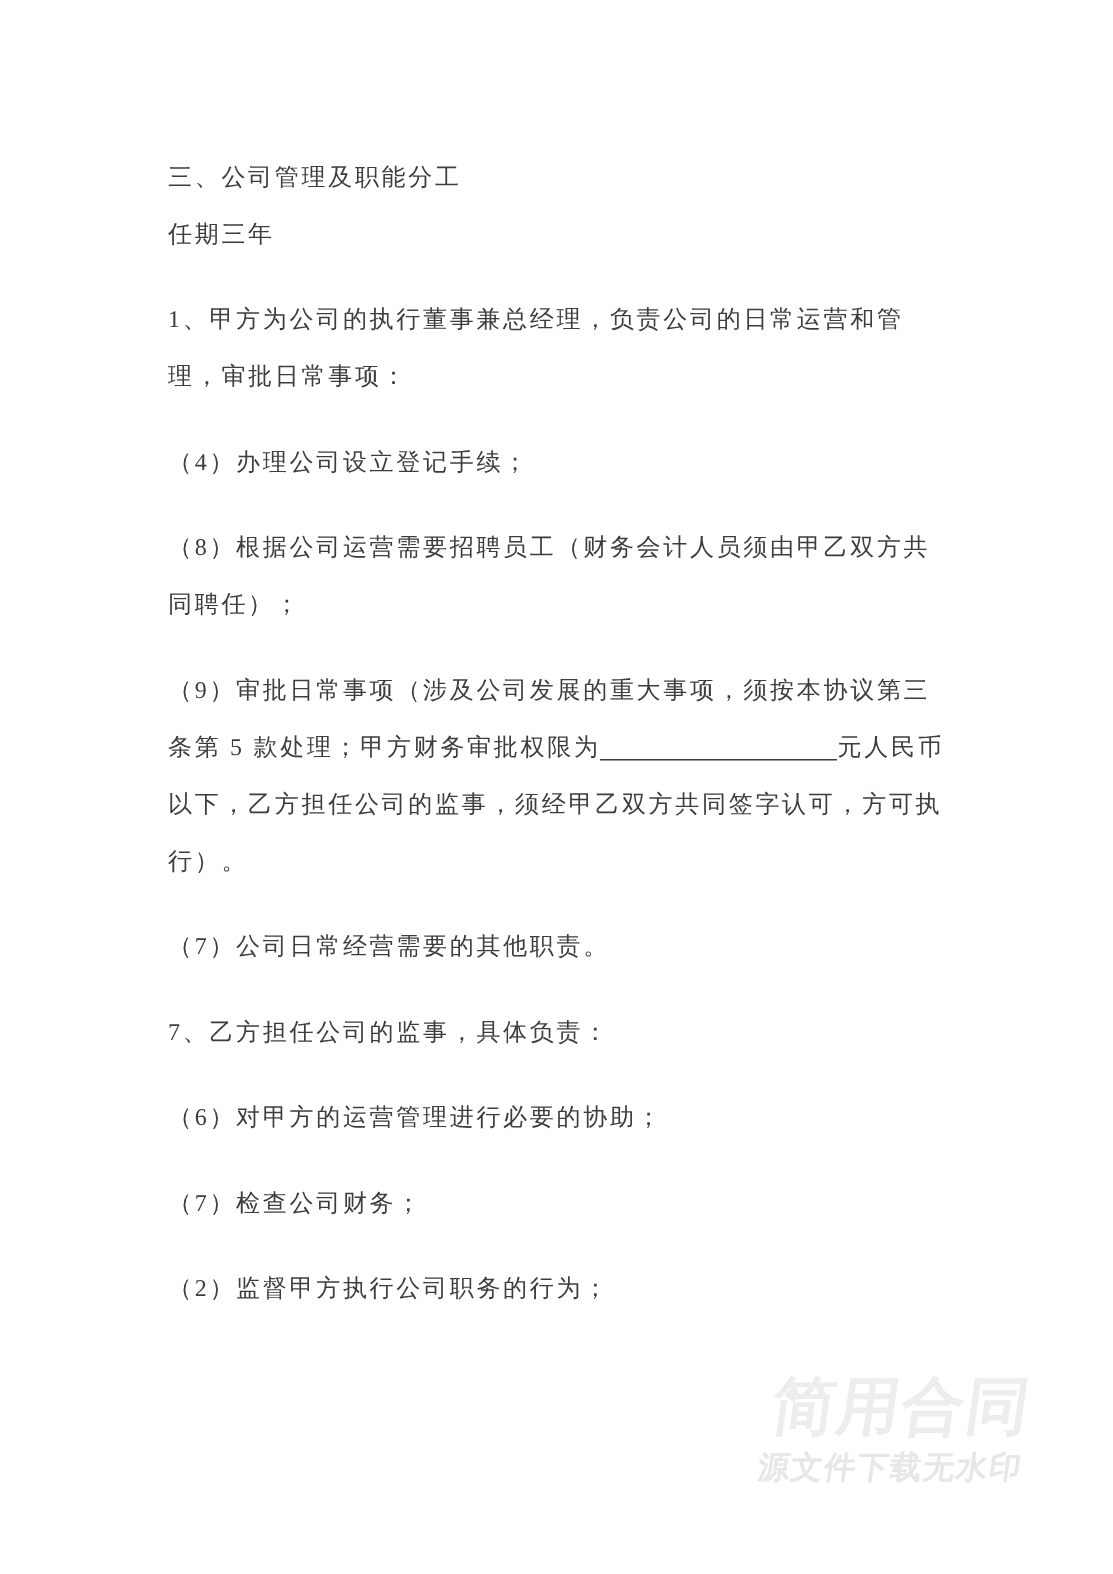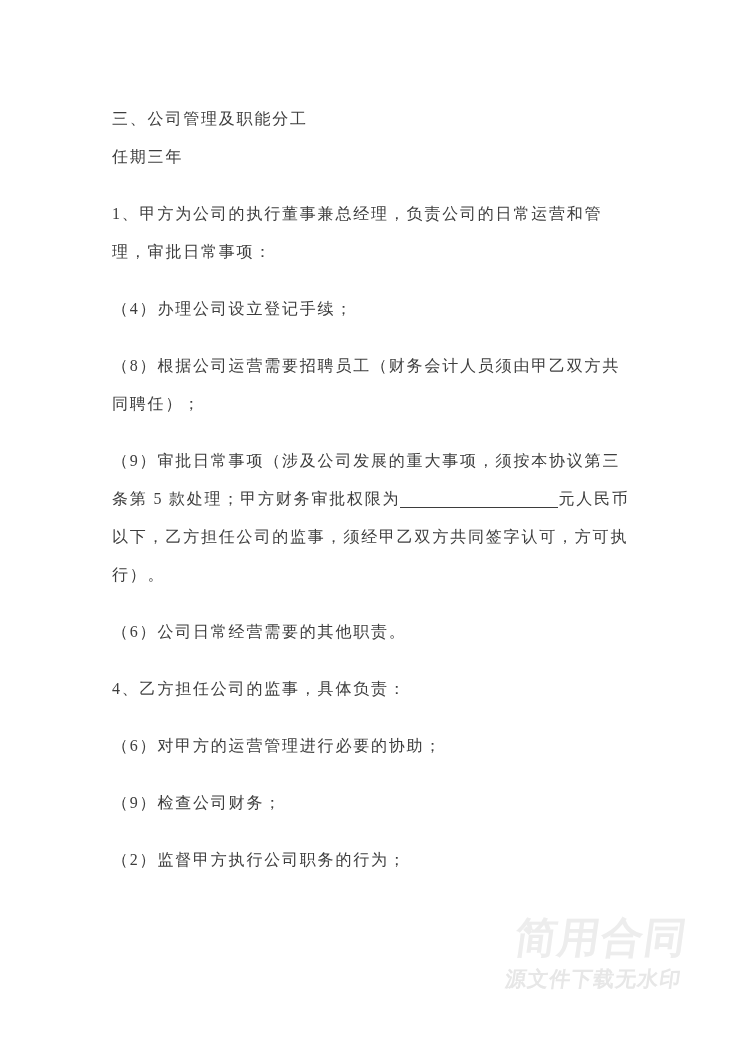--- a/index.html
+++ b/index.html
@@ -73,24 +73,24 @@
     <div class="line">任期三年</div>
     <div class="line p-start">1、甲方为公司的执行董事兼总经理，负责公司的日常运营和管</div>
     <div class="line">理，审批日常事项：</div>
     <div class="line p-start">（4）办理公司设立登记手续；</div>
     <div class="line p-start">（8）根据公司运营需要招聘员工（财务会计人员须由甲乙双方共</div>
     <div class="line">同聘任）；</div>
     <div class="line p-start">（9）审批日常事项（涉及公司发展的重大事项，须按本协议第三</div>
     <div class="line"><span>条第 5 款处理；甲方财务审批权限为</span><span class="blank-underline"></span><span>元人民币</span></div>
     <div class="line">以下，乙方担任公司的监事，须经甲乙双方共同签字认可，方可执</div>
     <div class="line">行）。</div>
-    <div class="line p-start">（6）公司日常经营需要的其他职责。</div>
-    <div class="line p-start">4、乙方担任公司的监事，具体负责：</div>
+    <div class="line p-start">（7）公司日常经营需要的其他职责。</div>
+    <div class="line p-start">7、乙方担任公司的监事，具体负责：</div>
     <div class="line p-start">（6）对甲方的运营管理进行必要的协助；</div>
-    <div class="line p-start">（9）检查公司财务；</div>
+    <div class="line p-start">（7）检查公司财务；</div>
     <div class="line p-start">（2）监督甲方执行公司职务的行为；</div>
   </div>
 
   <div class="watermark">
     <div class="wm-title">简用合同</div>
     <div class="wm-subtitle">源文件下载无水印</div>
   </div>
 </div>
 
 </body></html>

